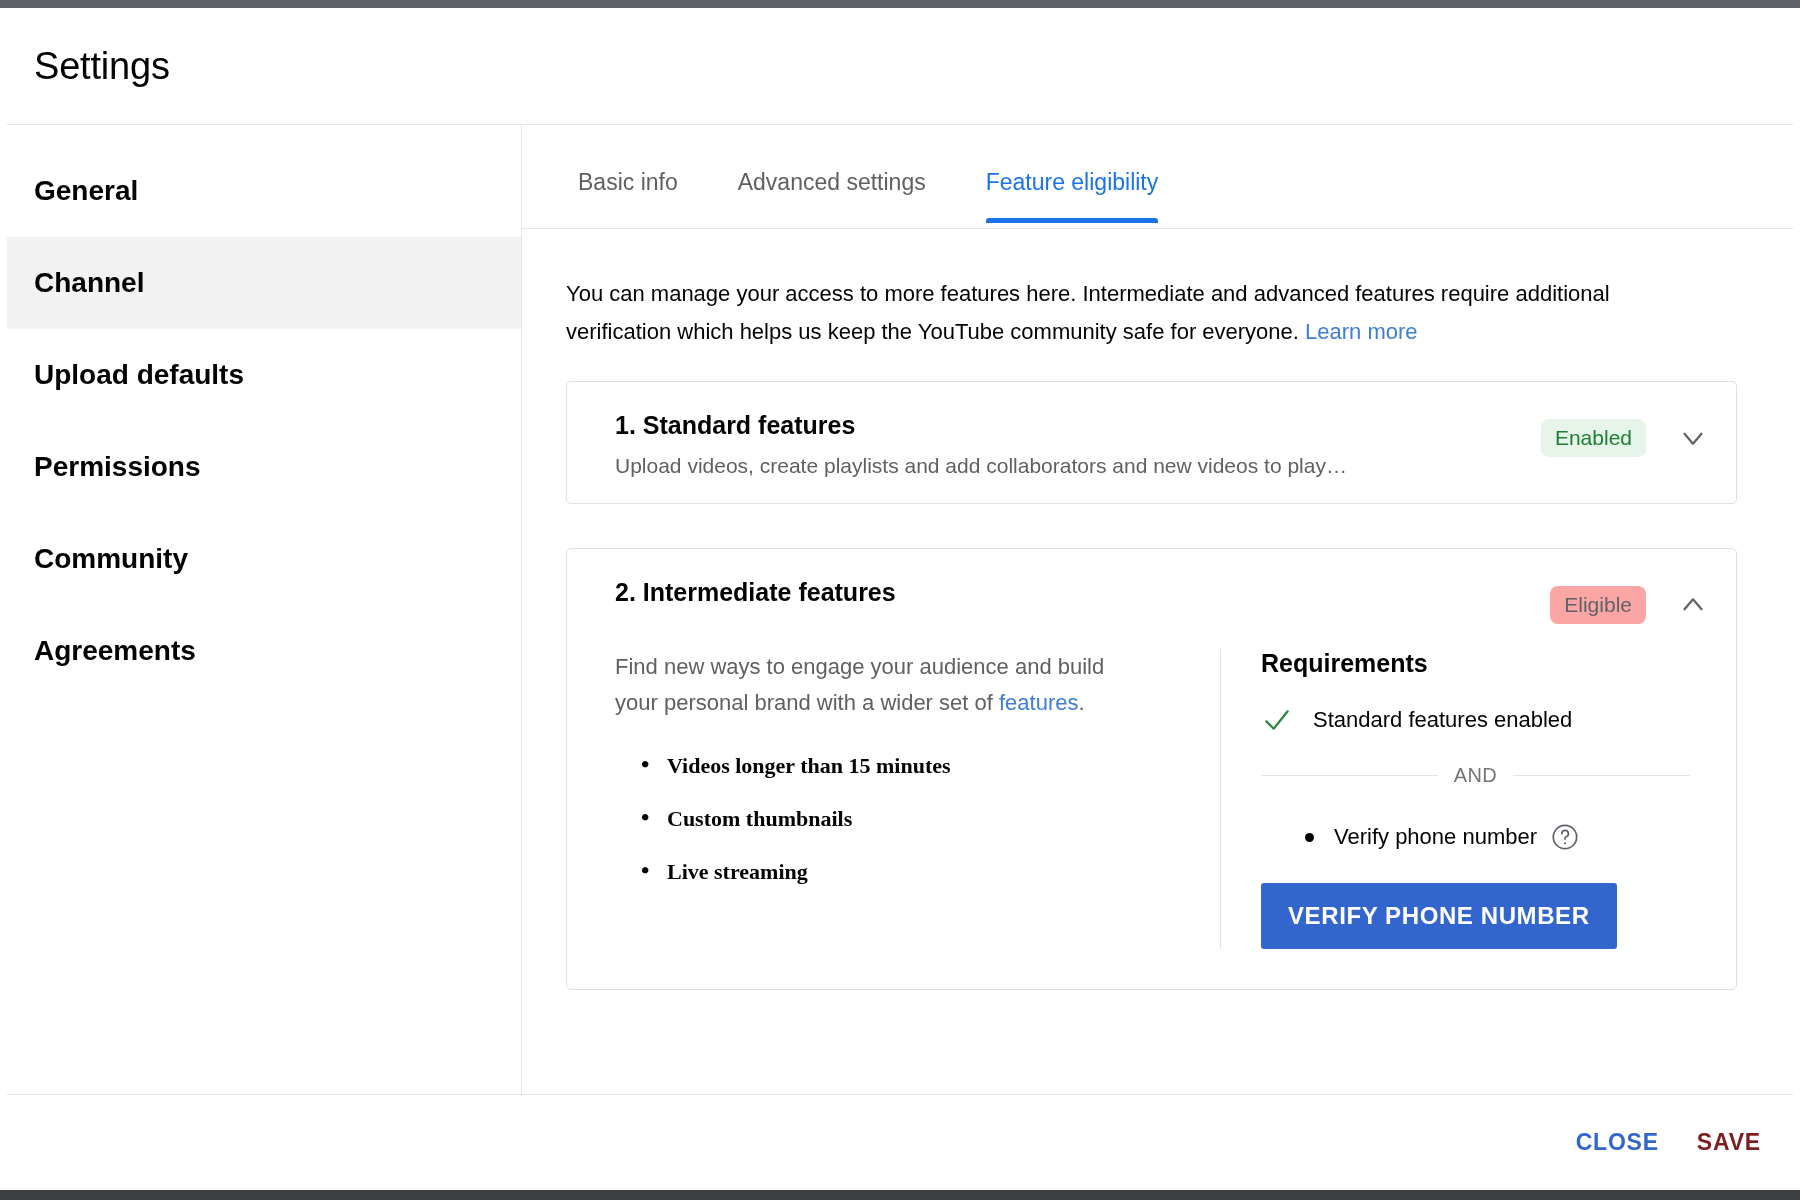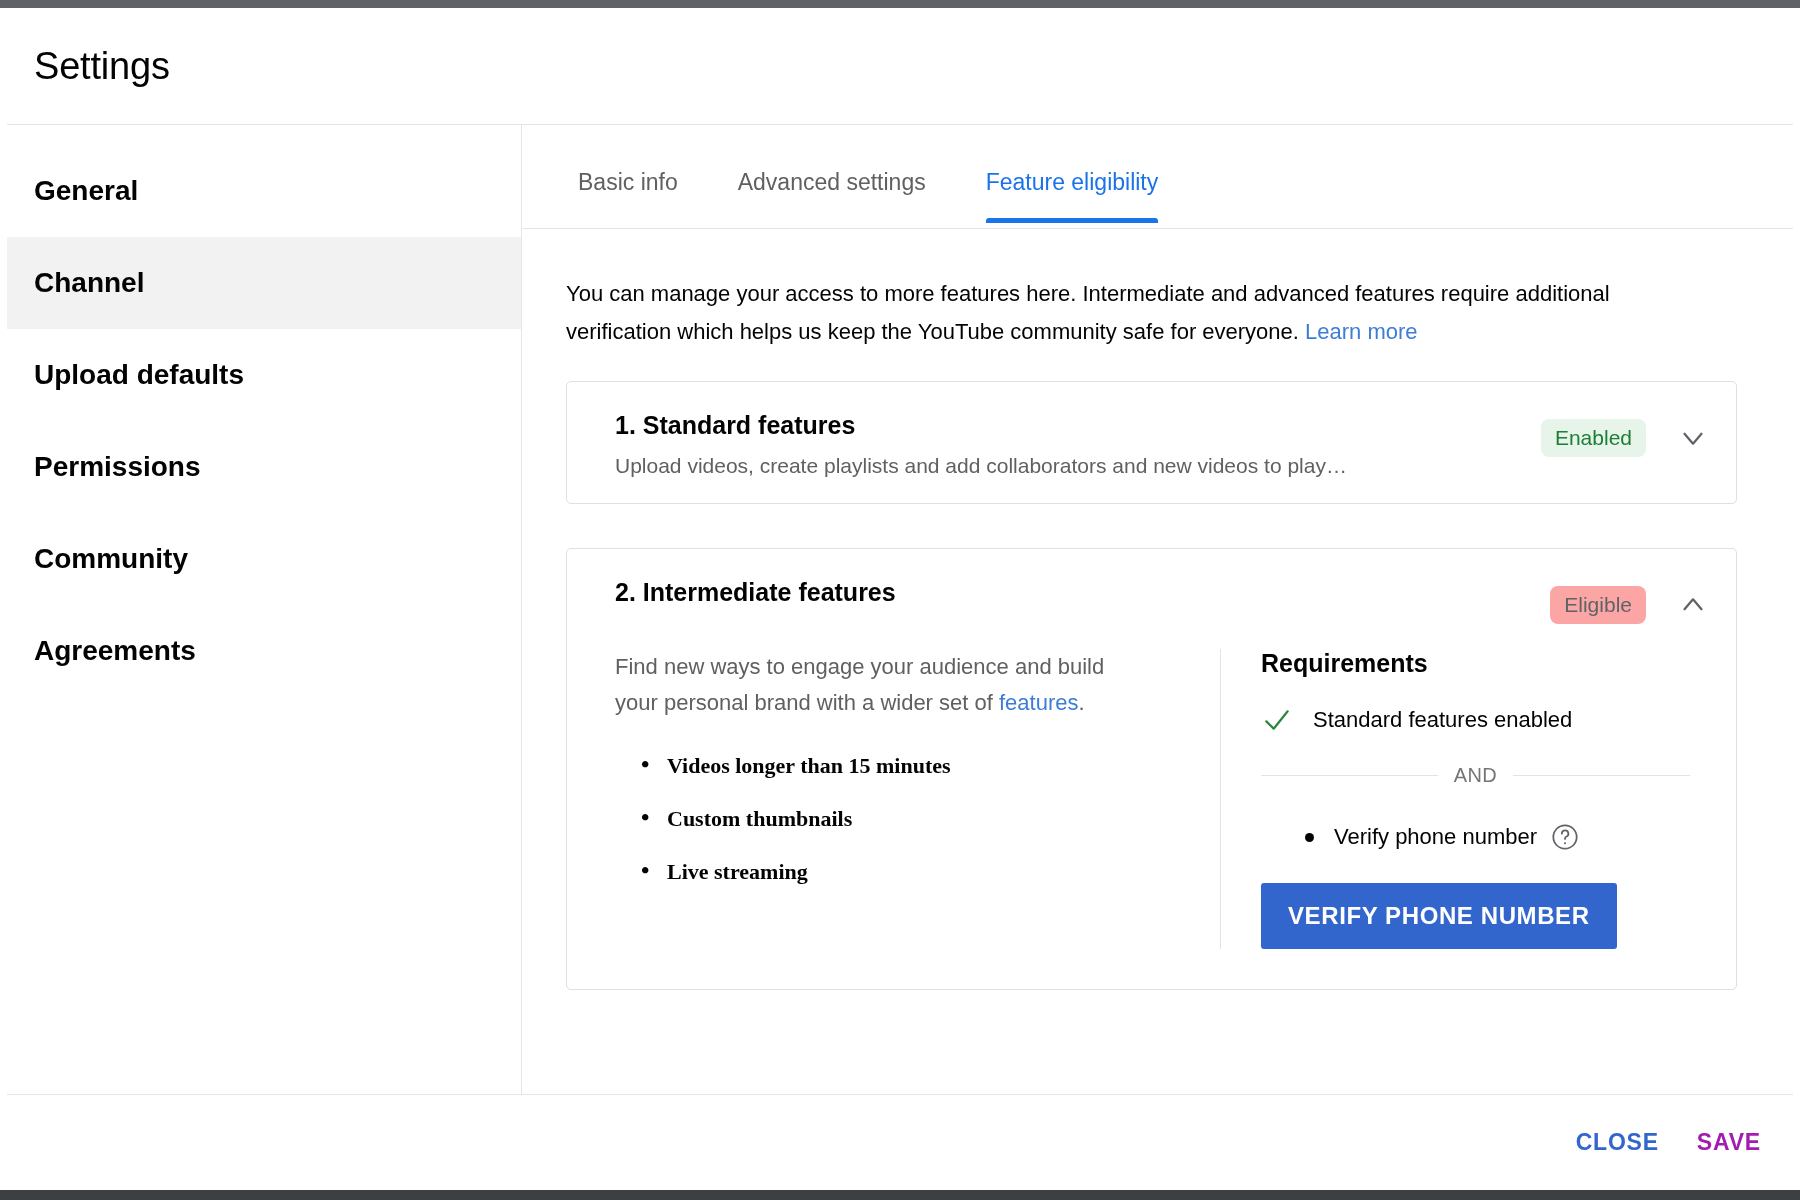--- a/index.html
+++ b/index.html
@@ -332,21 +332,21 @@
     font-size: 23px;
     font-weight: 700;
     letter-spacing: 0.8px;
     cursor: pointer;
     user-select: none;
     background: none;
     border: none;
     font-family: "Liberation Sans", sans-serif;
   }
   .footer-btn.primary { color: #3366cc; }
-  .footer-btn.disabled { color: #a21caf; cursor: default; }
+  .footer-btn.disabled { color: #7f1d1d; cursor: default; }
 </style>
 </head>
 <body>
 
 <div id="app">
 
   <div class="chrome-top"></div>
   <div class="chrome-right"></div>
   <div class="chrome-bottom"></div>
 

